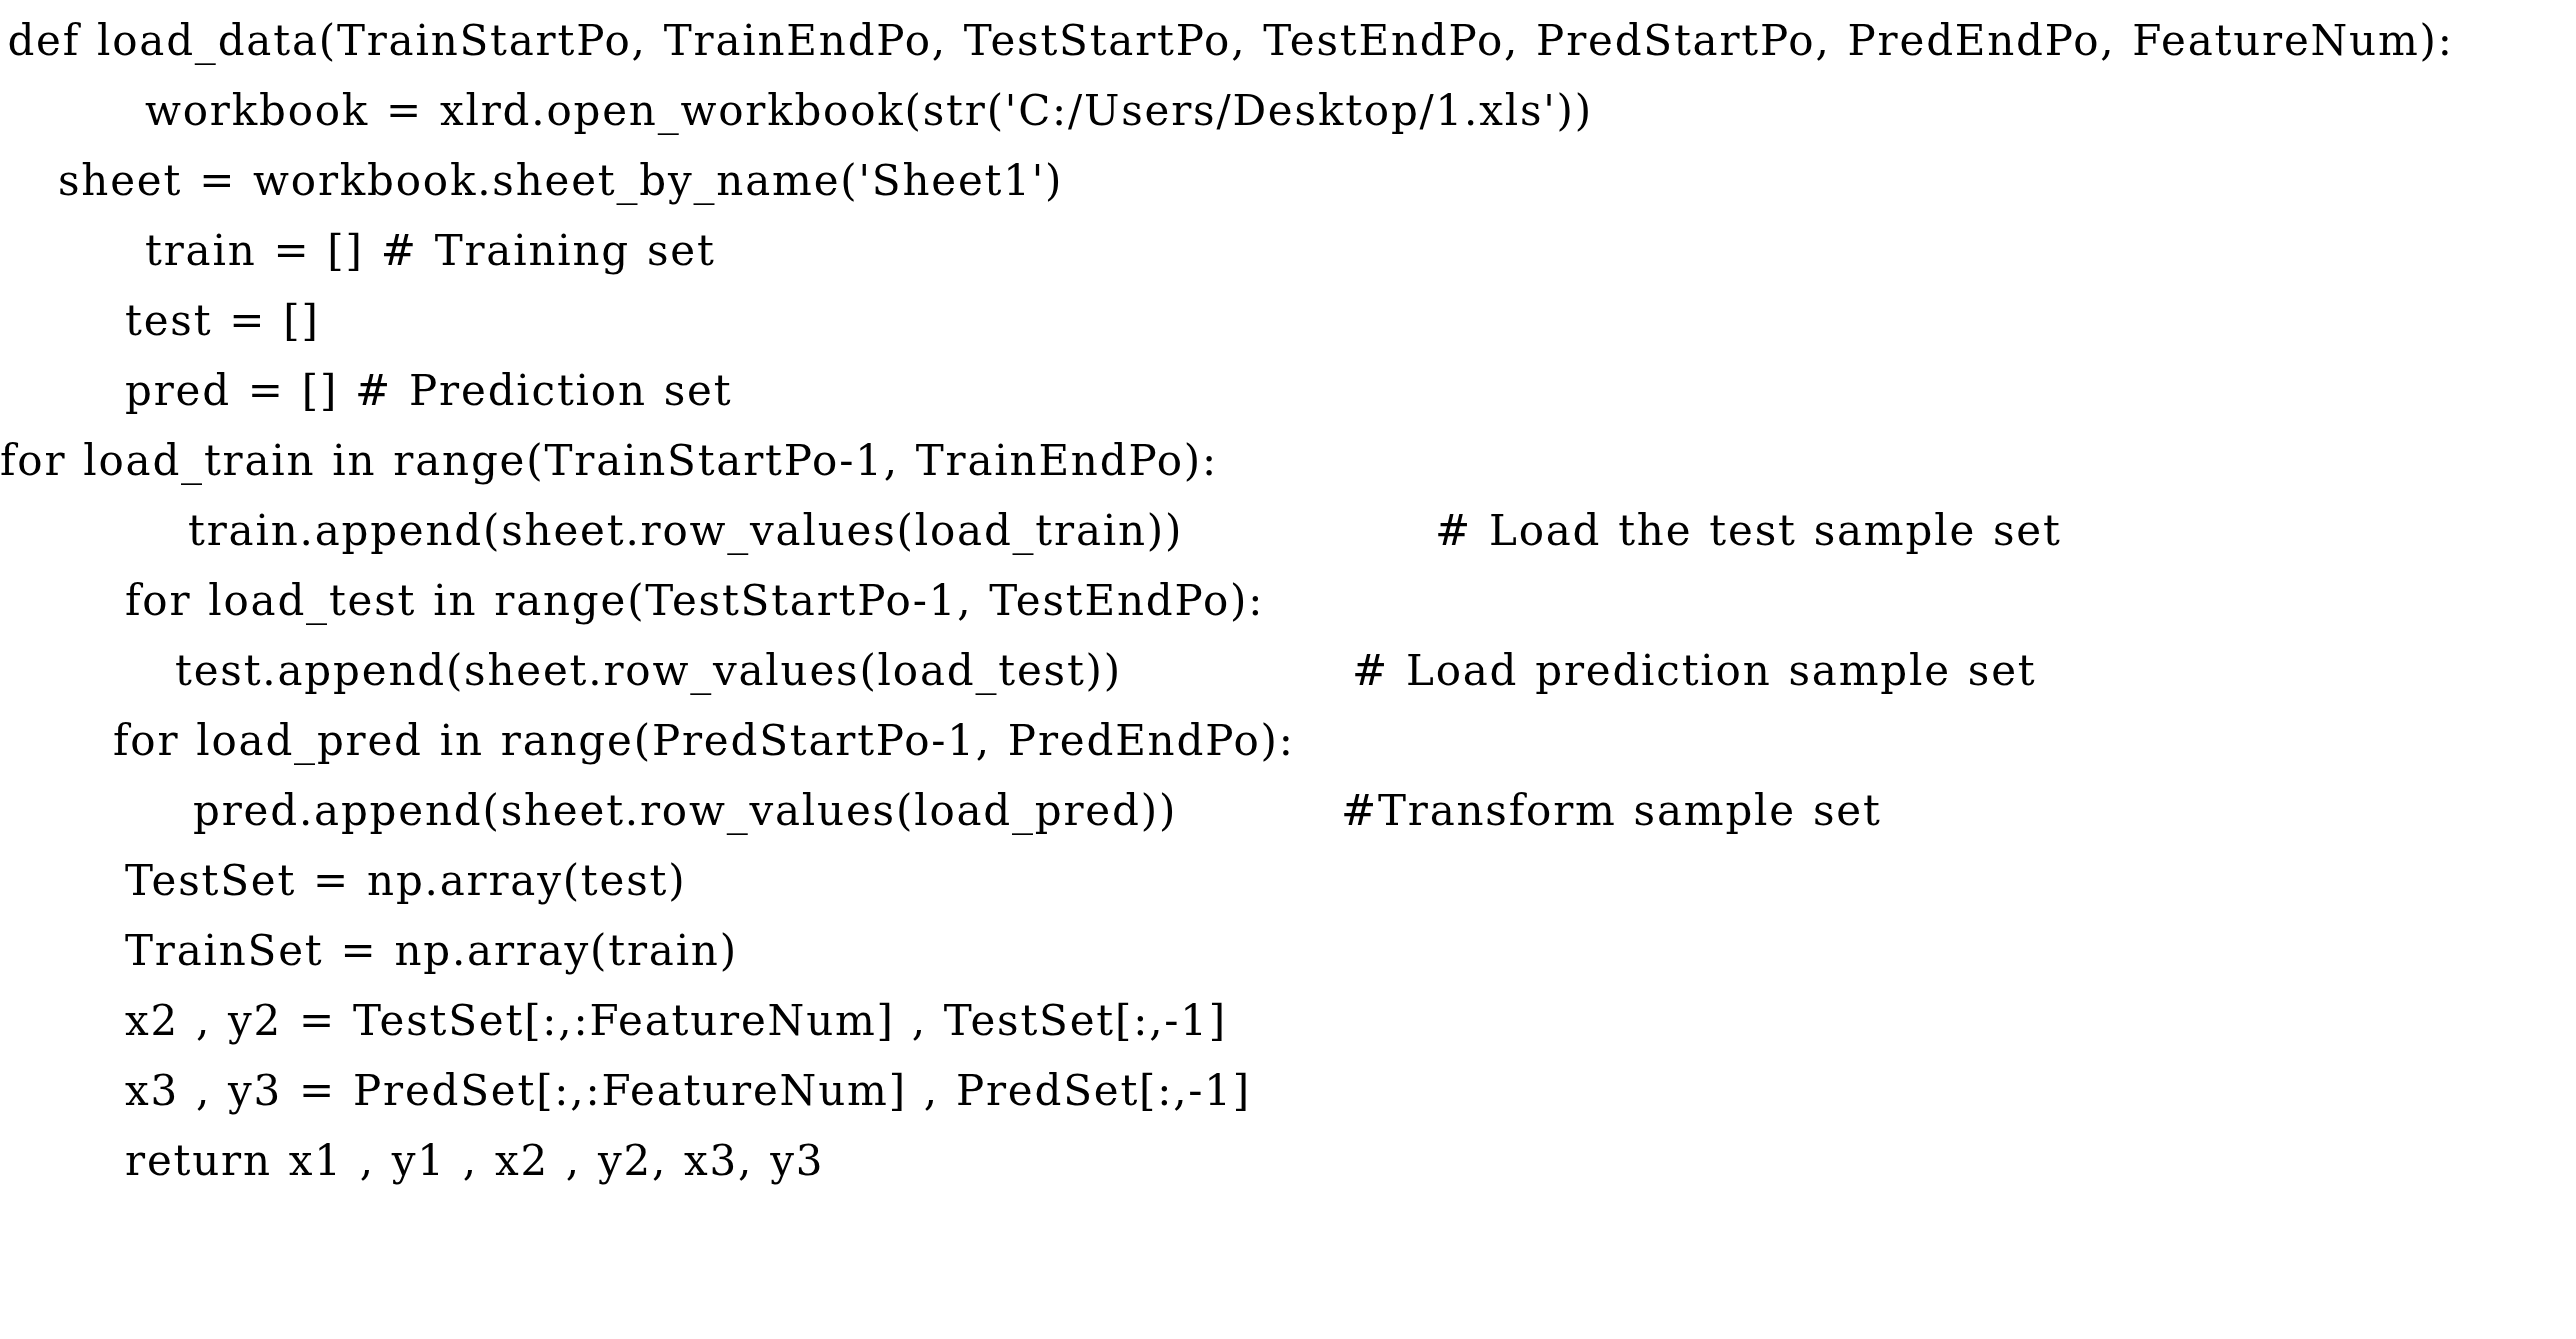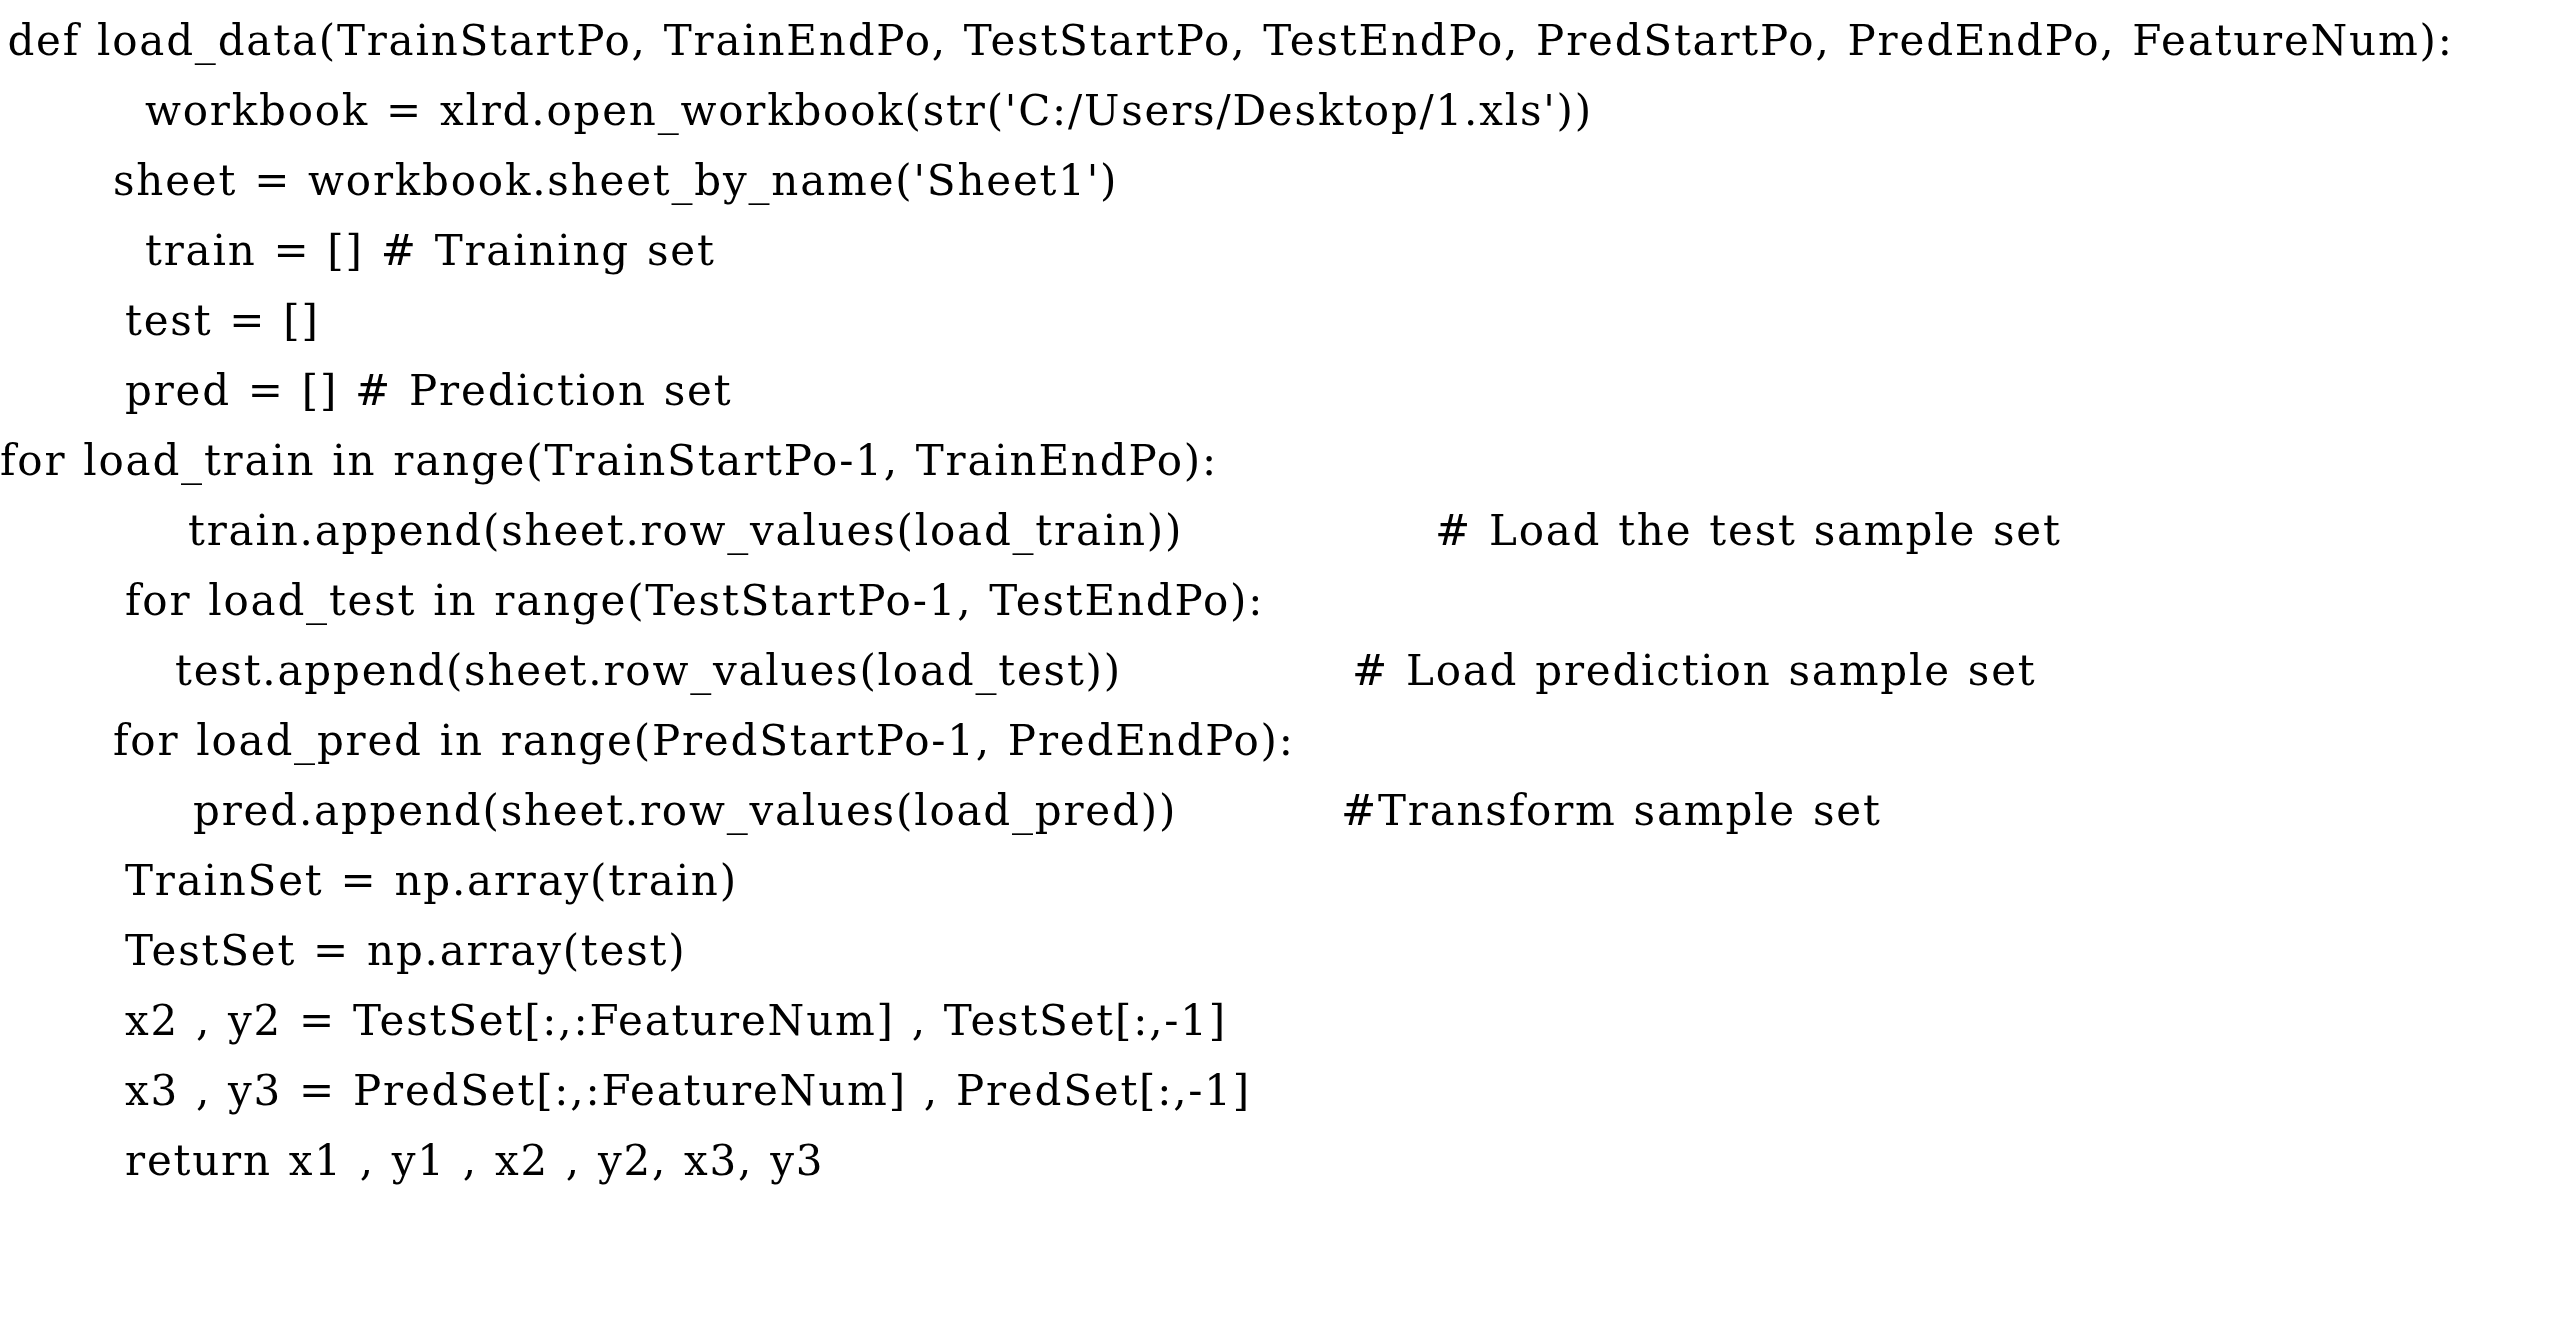--- a/index.html
+++ b/index.html
@@ -41,30 +41,30 @@
     white-space: nowrap;
   }
 </style>
 </head>
 <body>
 
 <div class="code-figure">
   <div id="code-lines">
       <div class="code-line" style="padding-left: 7.4px;"><span class="code-text">def load_data(TrainStartPo, TrainEndPo, TestStartPo, TestEndPo, PredStartPo, PredEndPo, FeatureNum):</span></div>
       <div class="code-line" style="padding-left: 125px; margin-left: 20px;"><span class="code-text">workbook = xlrd.open_workbook(str('C:/Users/Desktop/1.xls'))</span></div>
-      <div class="code-line" style="padding-left: 113px;"><span class="code-text">sheet = workbook.sheet_by_name('Sheet1')</span></div>
+      <div class="code-line" style="padding-left: 58px;"><span class="code-text">sheet = workbook.sheet_by_name('Sheet1')</span></div>
       <div class="code-line" style="padding-left: 125px; margin-left: 20px;"><span class="code-text">train = [] # Training set</span></div>
       <div class="code-line" style="padding-left: 125px;"><span class="code-text">test = []</span></div>
       <div class="code-line" style="padding-left: 125px;"><span class="code-text">pred = [] # Prediction set</span></div>
       <div class="code-line" style=""><span class="code-text">for load_train in range(TrainStartPo-1, TrainEndPo):</span></div>
       <div class="code-line" style="padding-left: 188px;"><span class="code-text">train.append(sheet.row_values(load_train))</span><span class="code-comment" style="left: 1435px;"># Load the test sample set</span></div>
       <div class="code-line" style="padding-left: 125px;"><span class="code-text">for load_test in range(TestStartPo-1, TestEndPo):</span></div>
       <div class="code-line" style="padding-left: 175px;"><span class="code-text">test.append(sheet.row_values(load_test))</span><span class="code-comment" style="left: 1352px;"># Load prediction sample set</span></div>
       <div class="code-line" style="padding-left: 113px;"><span class="code-text">for load_pred in range(PredStartPo-1, PredEndPo):</span></div>
       <div class="code-line" style="padding-left: 193px; text-decoration: underline;"><span class="code-text">pred.append(sheet.row_values(load_pred))</span><span class="code-comment" style="left: 1341px;">#Transform sample set</span></div>
+      <div class="code-line" style="padding-left: 125px;"><span class="code-text">TestSet = np.array(test)</span></div>
       <div class="code-line" style="padding-left: 125px;"><span class="code-text">TrainSet = np.array(train)</span></div>
-      <div class="code-line" style="padding-left: 125px;"><span class="code-text">TestSet = np.array(test)</span></div>
       <div class="code-line" style="padding-left: 125px;"><span class="code-text">x2 , y2 = TestSet[:,:FeatureNum] , TestSet[:,-1]</span></div>
       <div class="code-line" style="padding-left: 125px;"><span class="code-text">x3 , y3 = PredSet[:,:FeatureNum] , PredSet[:,-1]</span></div>
       <div class="code-line" style="padding-left: 125px;"><span class="code-text">return x1 , y1 , x2 , y2, x3, y3</span></div>
     </div>
 </div>
 
 
 </body></html>

